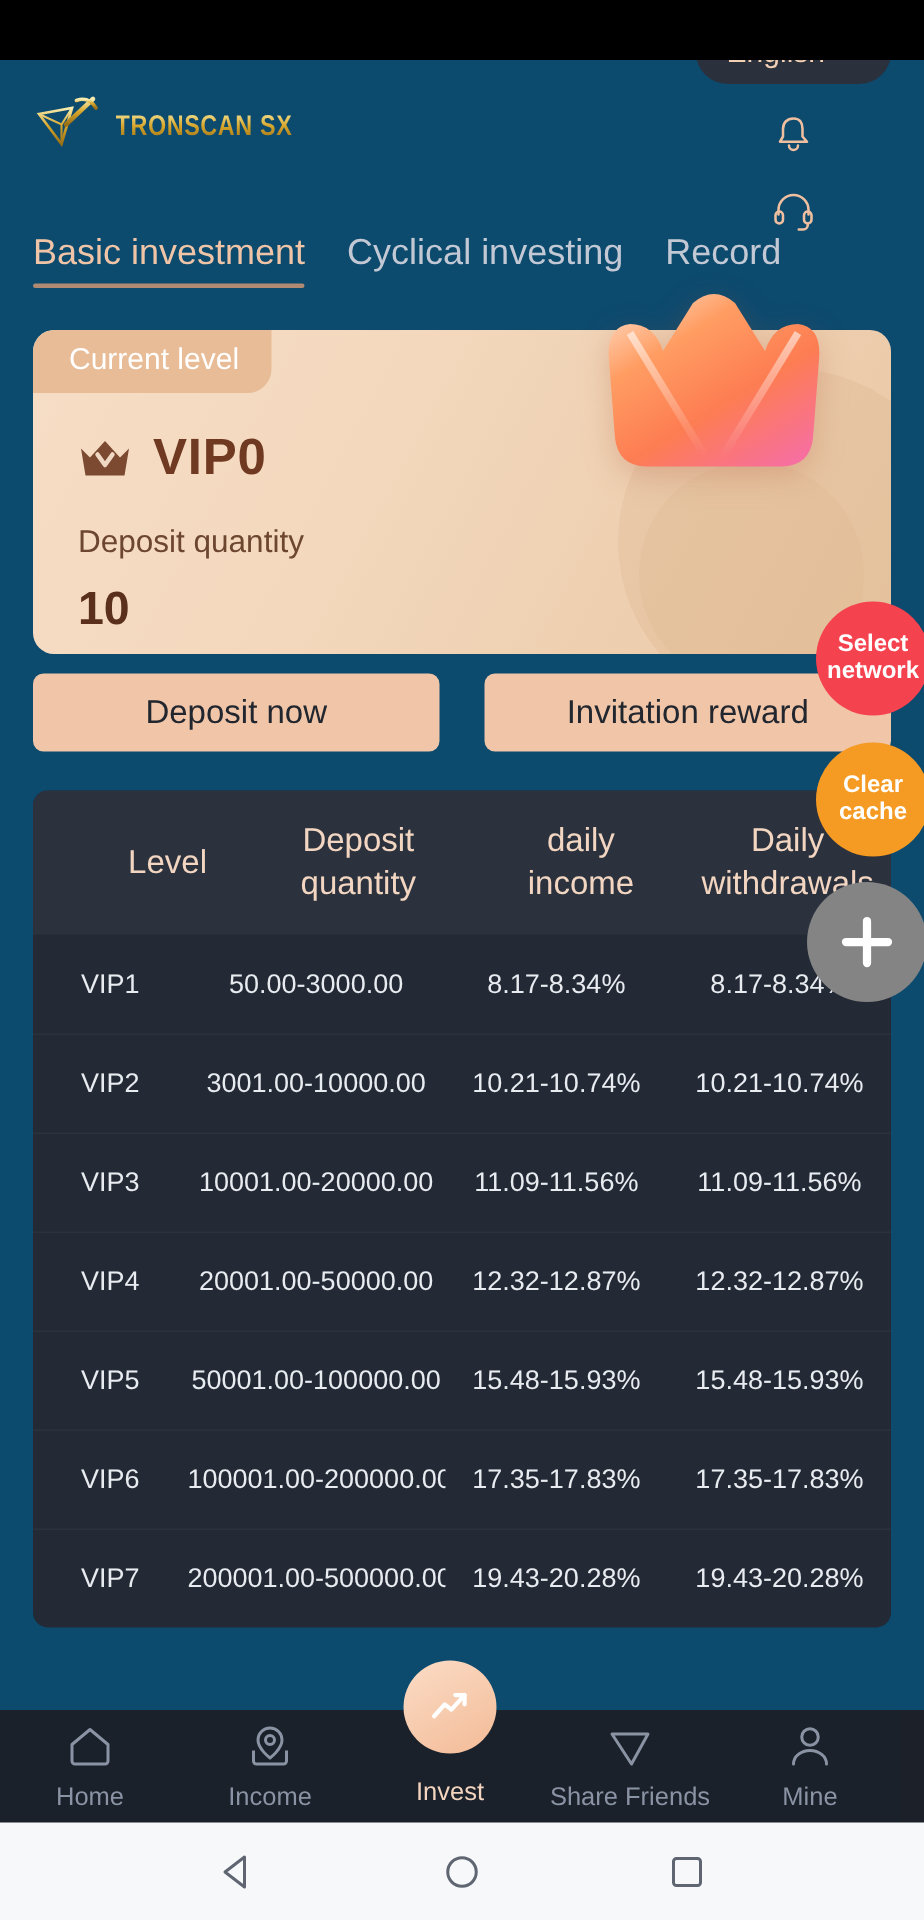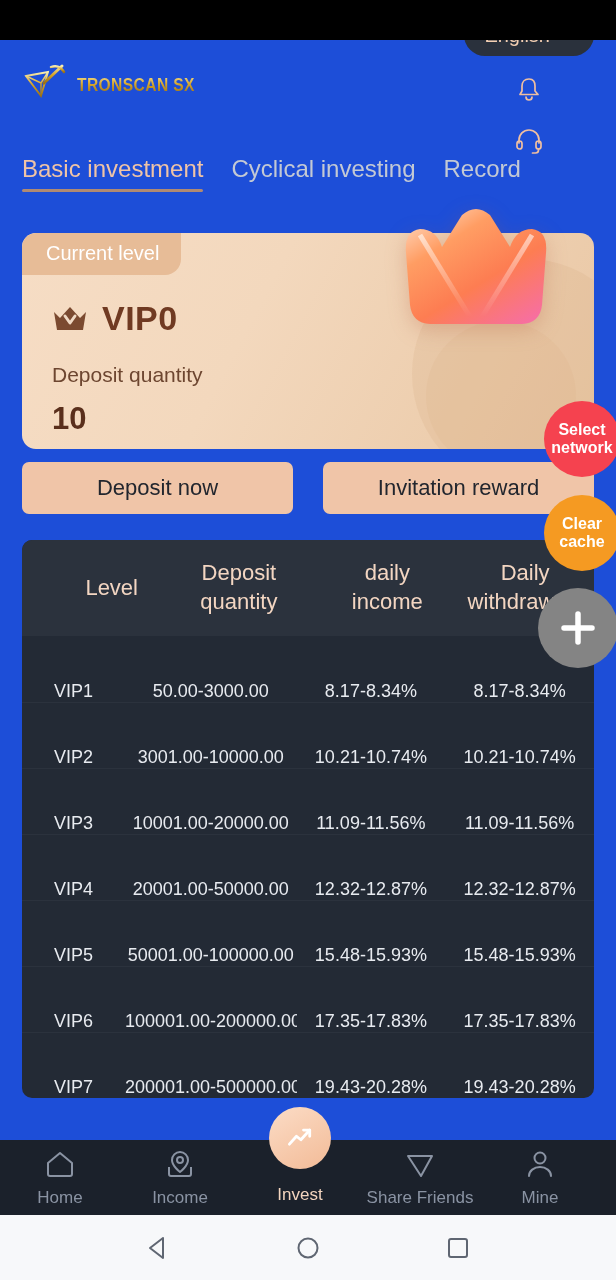--- a/index.html
+++ b/index.html
@@ -28,21 +28,21 @@
     height: 40px;
     background: #000000;
   }
 
   
   .page {
     position: absolute;
     top: 40px; left: 0;
     width: 616px;
     height: 1100px;
-    background: #1d4ed8;
+    background: #0c4a6e;
     overflow: hidden;
   }
 
   
   .header {
     position: relative;
     height: 90px;
     display: flex;
     align-items: center;
     padding: 0 22px;
@@ -111,21 +111,21 @@
     position: absolute;
     left: 0; right: 0; bottom: 0;
     height: 3px;
     background: #b08a72;
     border-radius: 2px;
   }
 
   
   .card-wrap {
     position: relative;
-    margin: 41px 22px 0 22px;
+    margin: 28px 22px 0 22px;
     text-align: right;
   }
   .vip-card {
     position: relative;
     height: 216px;
     border-radius: 14px;
     background: linear-gradient(118deg, #f6ddc5 0%, #f3d8bd 40%, #e9c7a4 100%);
     overflow: hidden;
   }
   .card-ring {
@@ -227,21 +227,21 @@
   .thead {
     background: #2b323d;
     min-height: 96px;
     padding-left: 42px;
   }
   .thead .tcell {
     color: #f3d6c2;
     font-size: 22px;
     line-height: 1.3;
   }
-  .tbody .trow { border-top: 1px solid #2b323d; align-items: flex-end; }
+  .tbody .trow { border-top: 1px solid #2b323d; }
   .tbody .trow:first-child { border-top: none; }
   .tcell {
     color: #e8ebf0;
     font-size: 18px;
     text-align: center;
     white-space: nowrap;
     overflow: hidden;
   }
   .c0 { width: 18%; }
   .c1 { width: 30%; }

